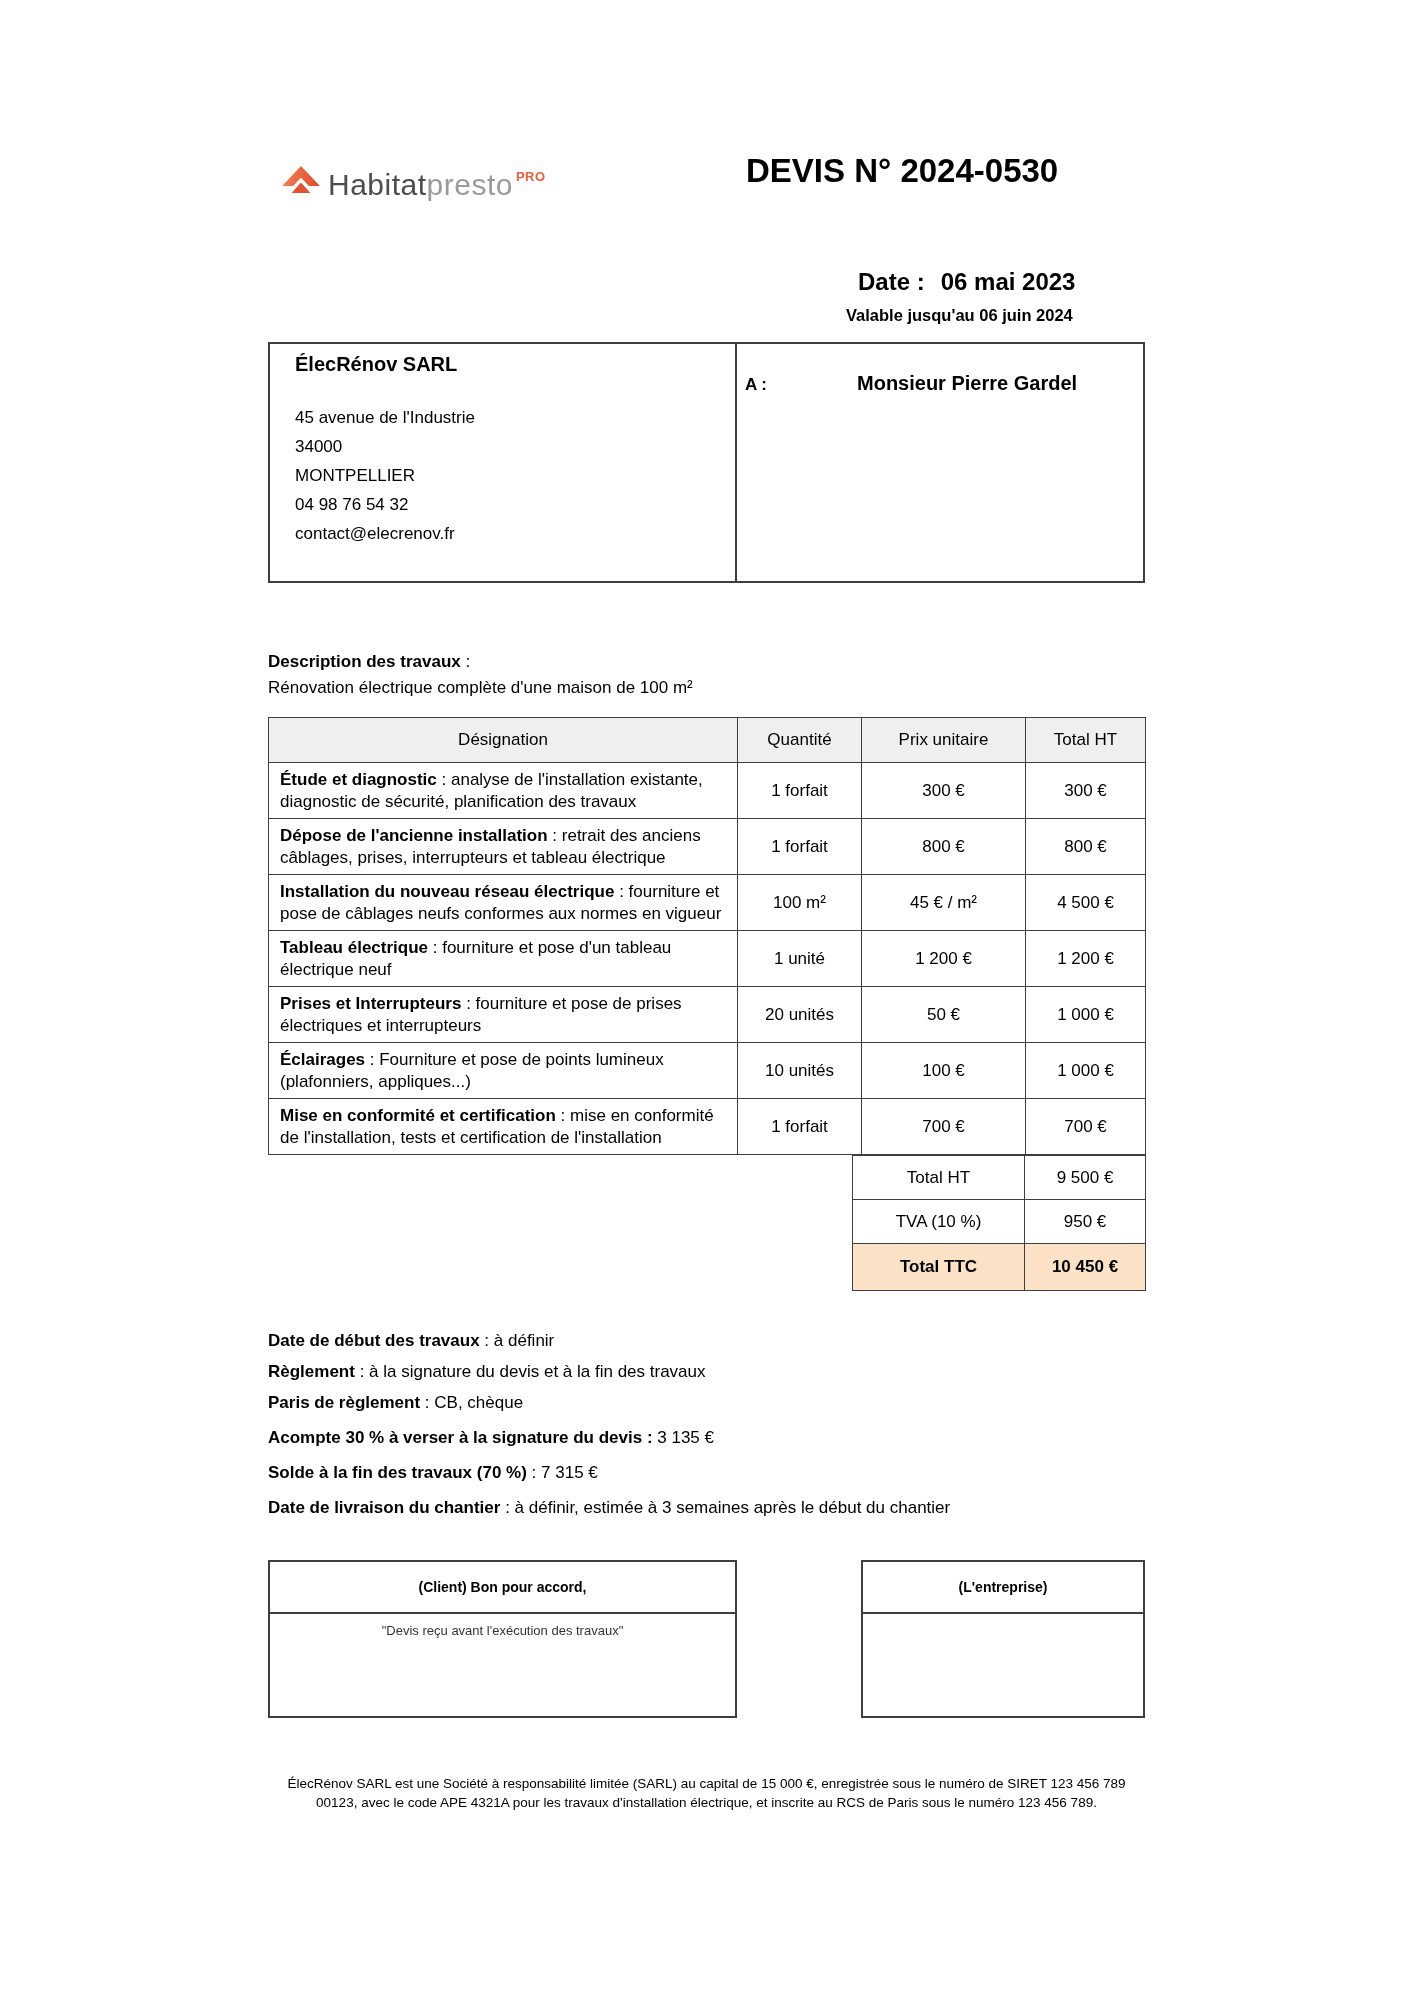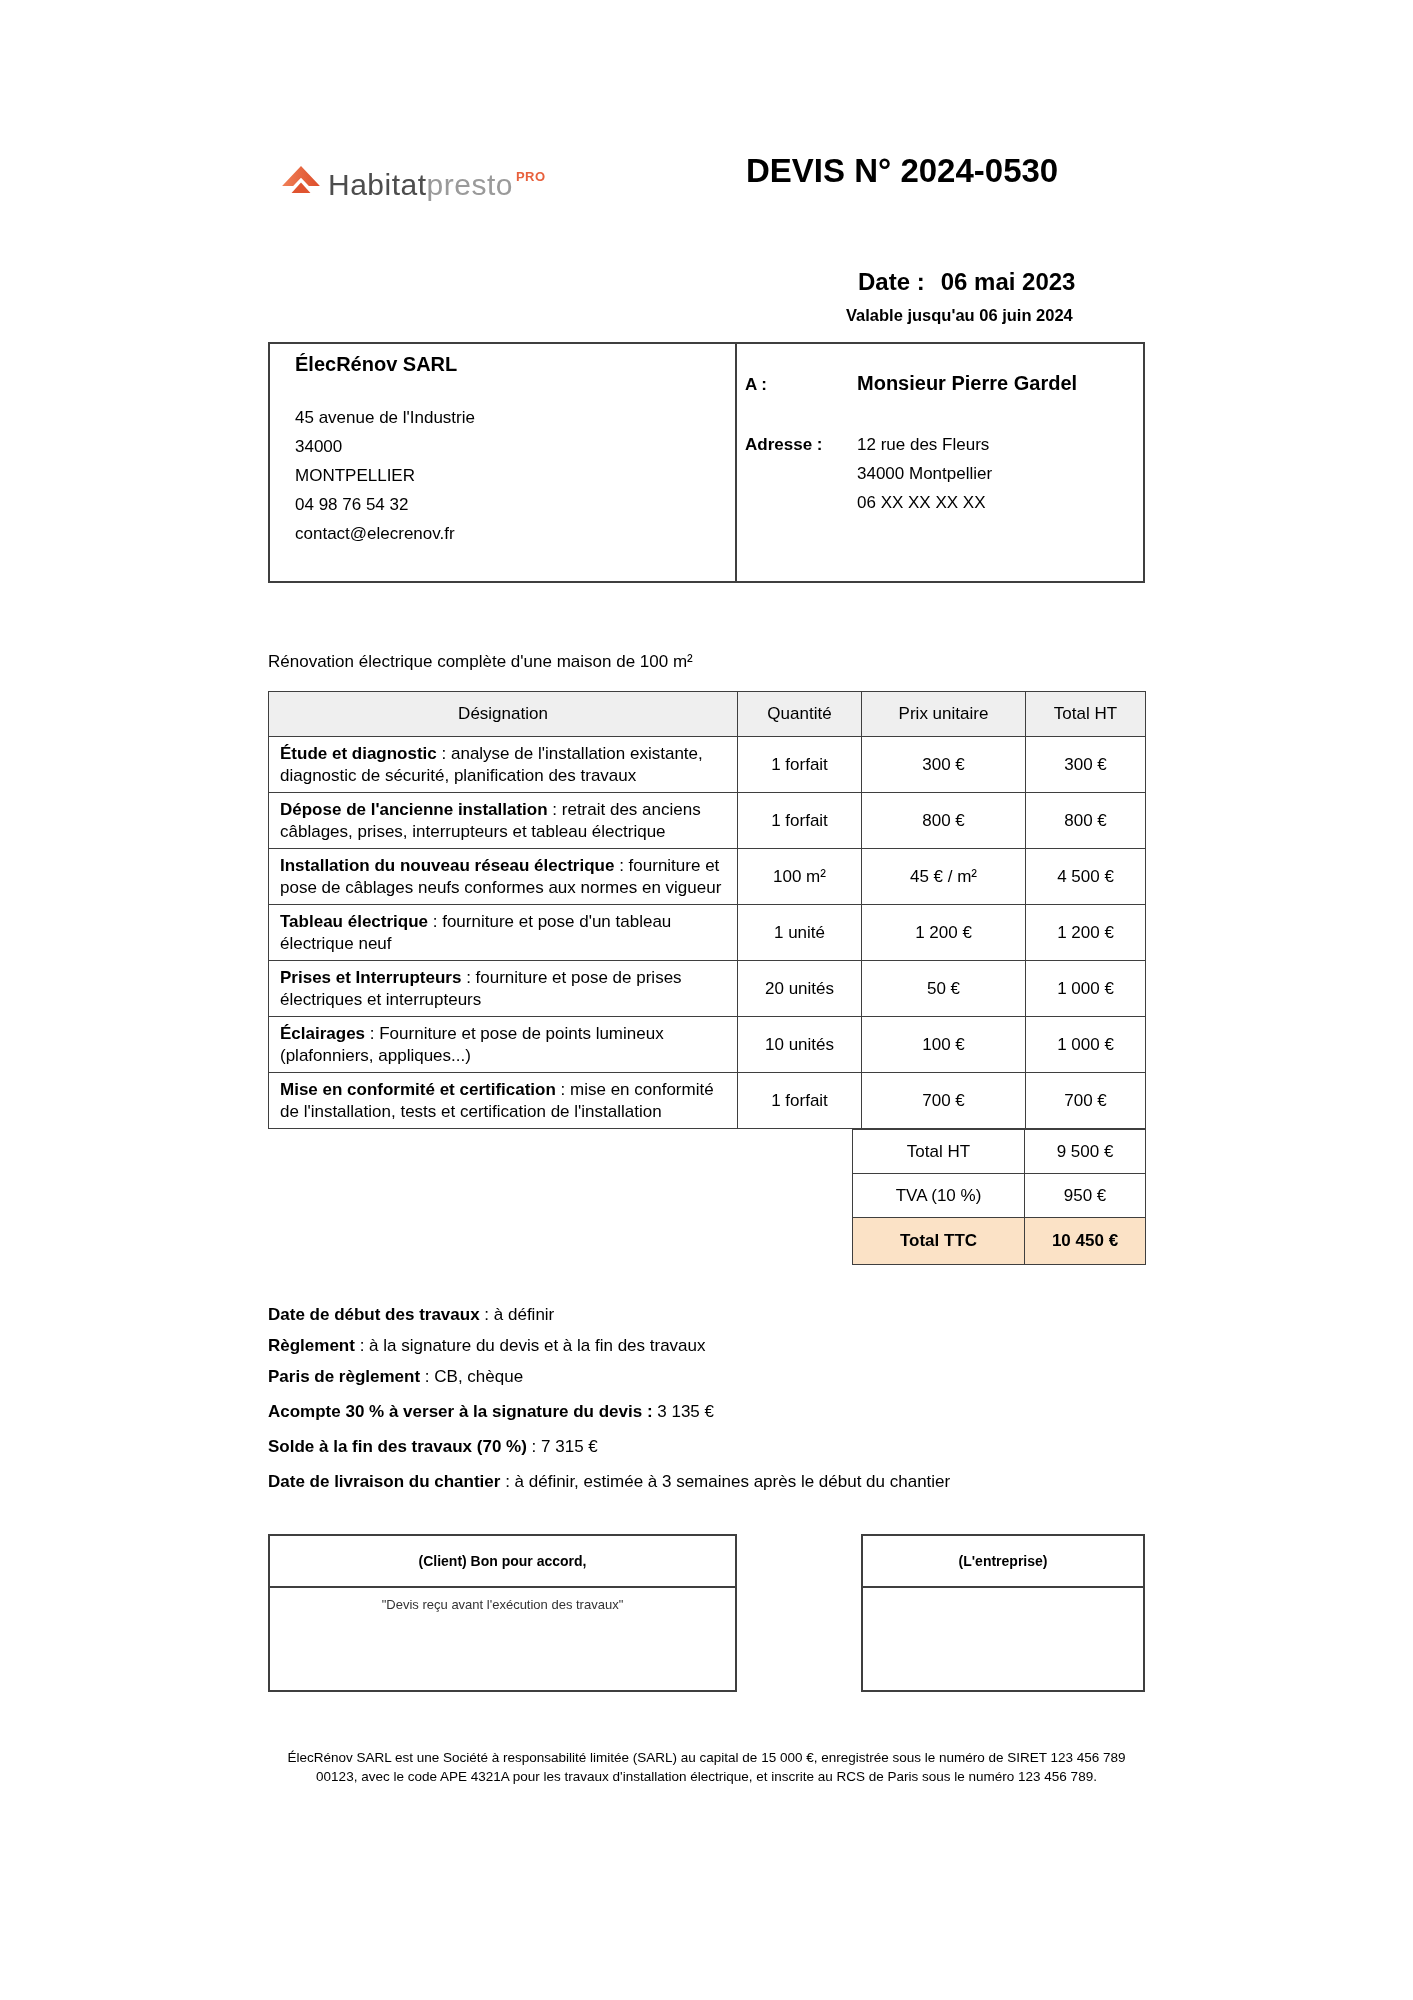--- a/index.html
+++ b/index.html
@@ -107,32 +107,25 @@
           <div>MONTPELLIER</div>
           <div>04 98 76 54 32</div>
           <div>contact@elecrenov.fr</div>
         </div>
       </div>
       <div class="party-right">
         <div class="prow">
           <span class="lbl">A :</span>
           <span class="client-name">Monsieur Pierre Gardel</span>
         </div>
-        <div class="prow prow-addr">
-          <span class="lbl">Adresse :</span>
-          <span class="addr-lines">
-            <div>12 rue des Fleurs</div>
-            <div>34000 Montpellier</div>
-            <div>06 XX XX XX XX</div>
-          </span>
-        </div>
       </div>
     </div>
 
     <div class="desc">
+      <div><span class="b">Description des travaux</span><span> :</span></div>
       <div>Rénovation électrique complète d'une maison de 100 m²</div>
     </div>
 
     <table class="items">
       <colgroup>
           <col style="width:469px">
           <col style="width:124px">
           <col style="width:164px">
           <col style="width:120px">
         </colgroup>

